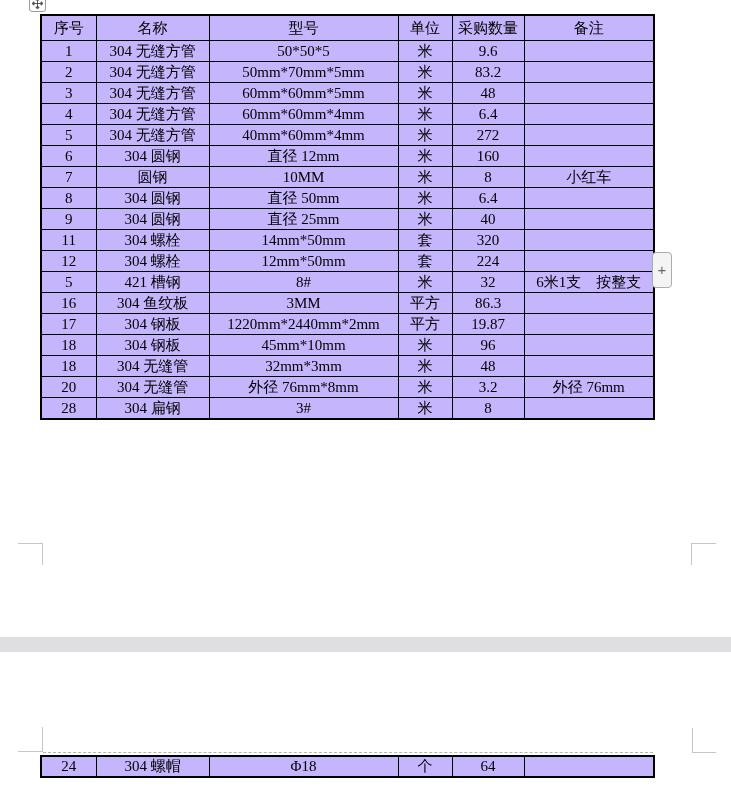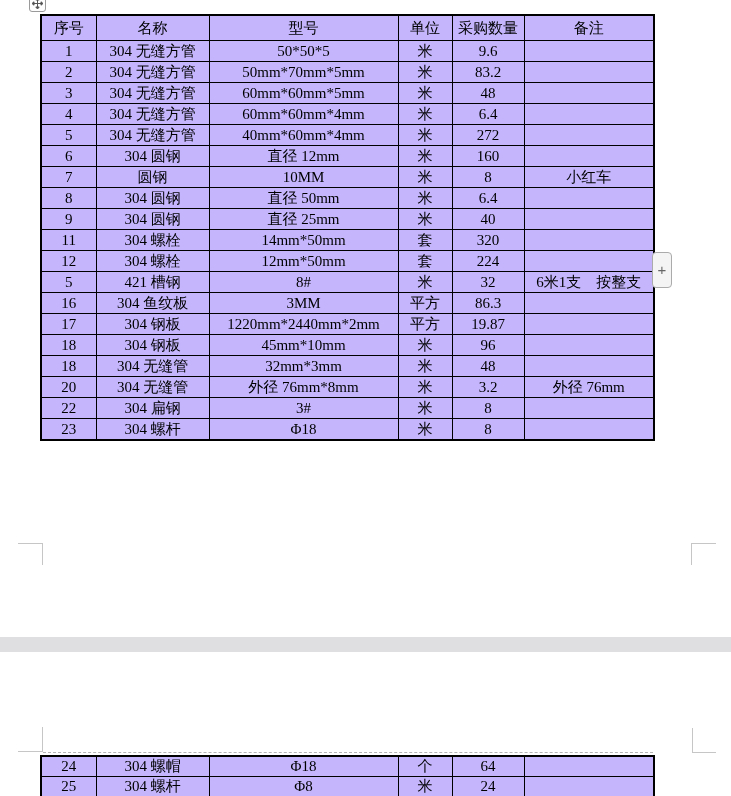--- a/index.html
+++ b/index.html
@@ -262,31 +262,23 @@
       </tr>
       <tr>
         <td>20</td>
         <td>304 无缝管</td>
         <td>外径 76mm*8mm</td>
         <td>米</td>
         <td>3.2</td>
         <td>外径 76mm</td>
       </tr>
       <tr>
-        <td>22</td>
+        <td>28</td>
         <td>304 扁钢</td>
         <td>3#</td>
-        <td>米</td>
-        <td>8</td>
-        <td></td>
-      </tr>
-      <tr>
-        <td>23</td>
-        <td>304 螺杆</td>
-        <td>Φ18</td>
         <td>米</td>
         <td>8</td>
         <td></td>
       </tr>
     </tbody>
 </table>
 
 <button class="plus-btn">+</button>
 
 <div class="crop crop-p1-left"></div>
@@ -309,22 +301,14 @@
   </colgroup>
   <tbody id="tbody-page2">
       <tr>
         <td>24</td>
         <td>304 螺帽</td>
         <td>Φ18</td>
         <td>个</td>
         <td>64</td>
         <td></td>
       </tr>
-      <tr>
-        <td>25</td>
-        <td>304 螺杆</td>
-        <td>Φ8</td>
-        <td>米</td>
-        <td>24</td>
-        <td></td>
-      </tr>
     </tbody>
 </table>
 
 </body></html>

